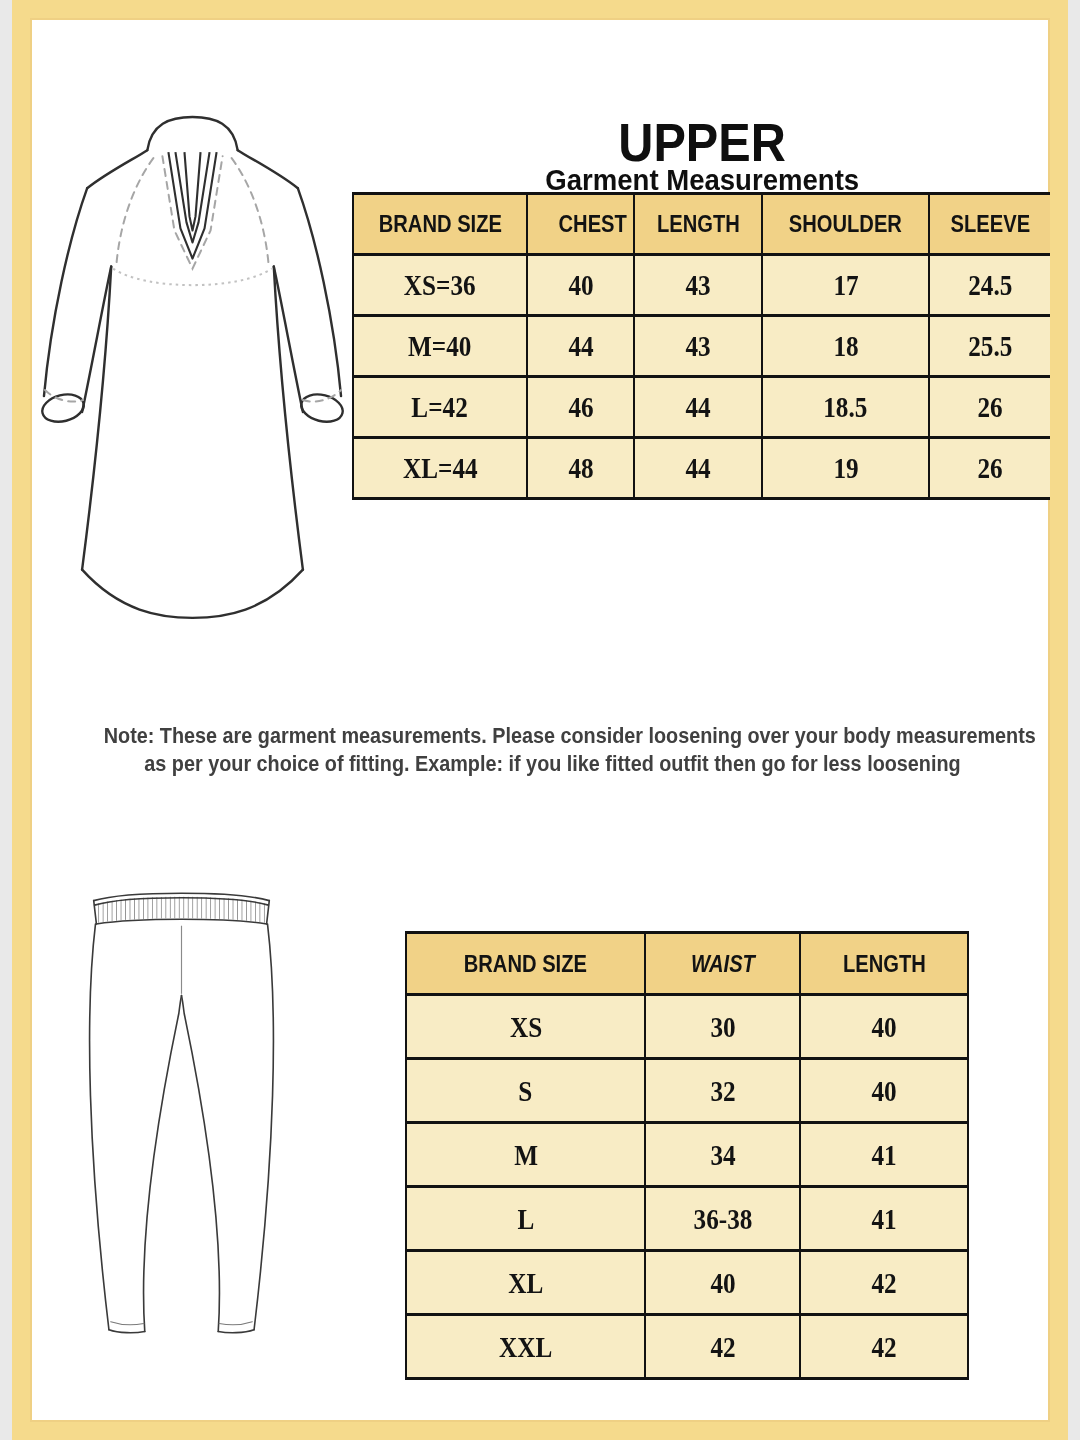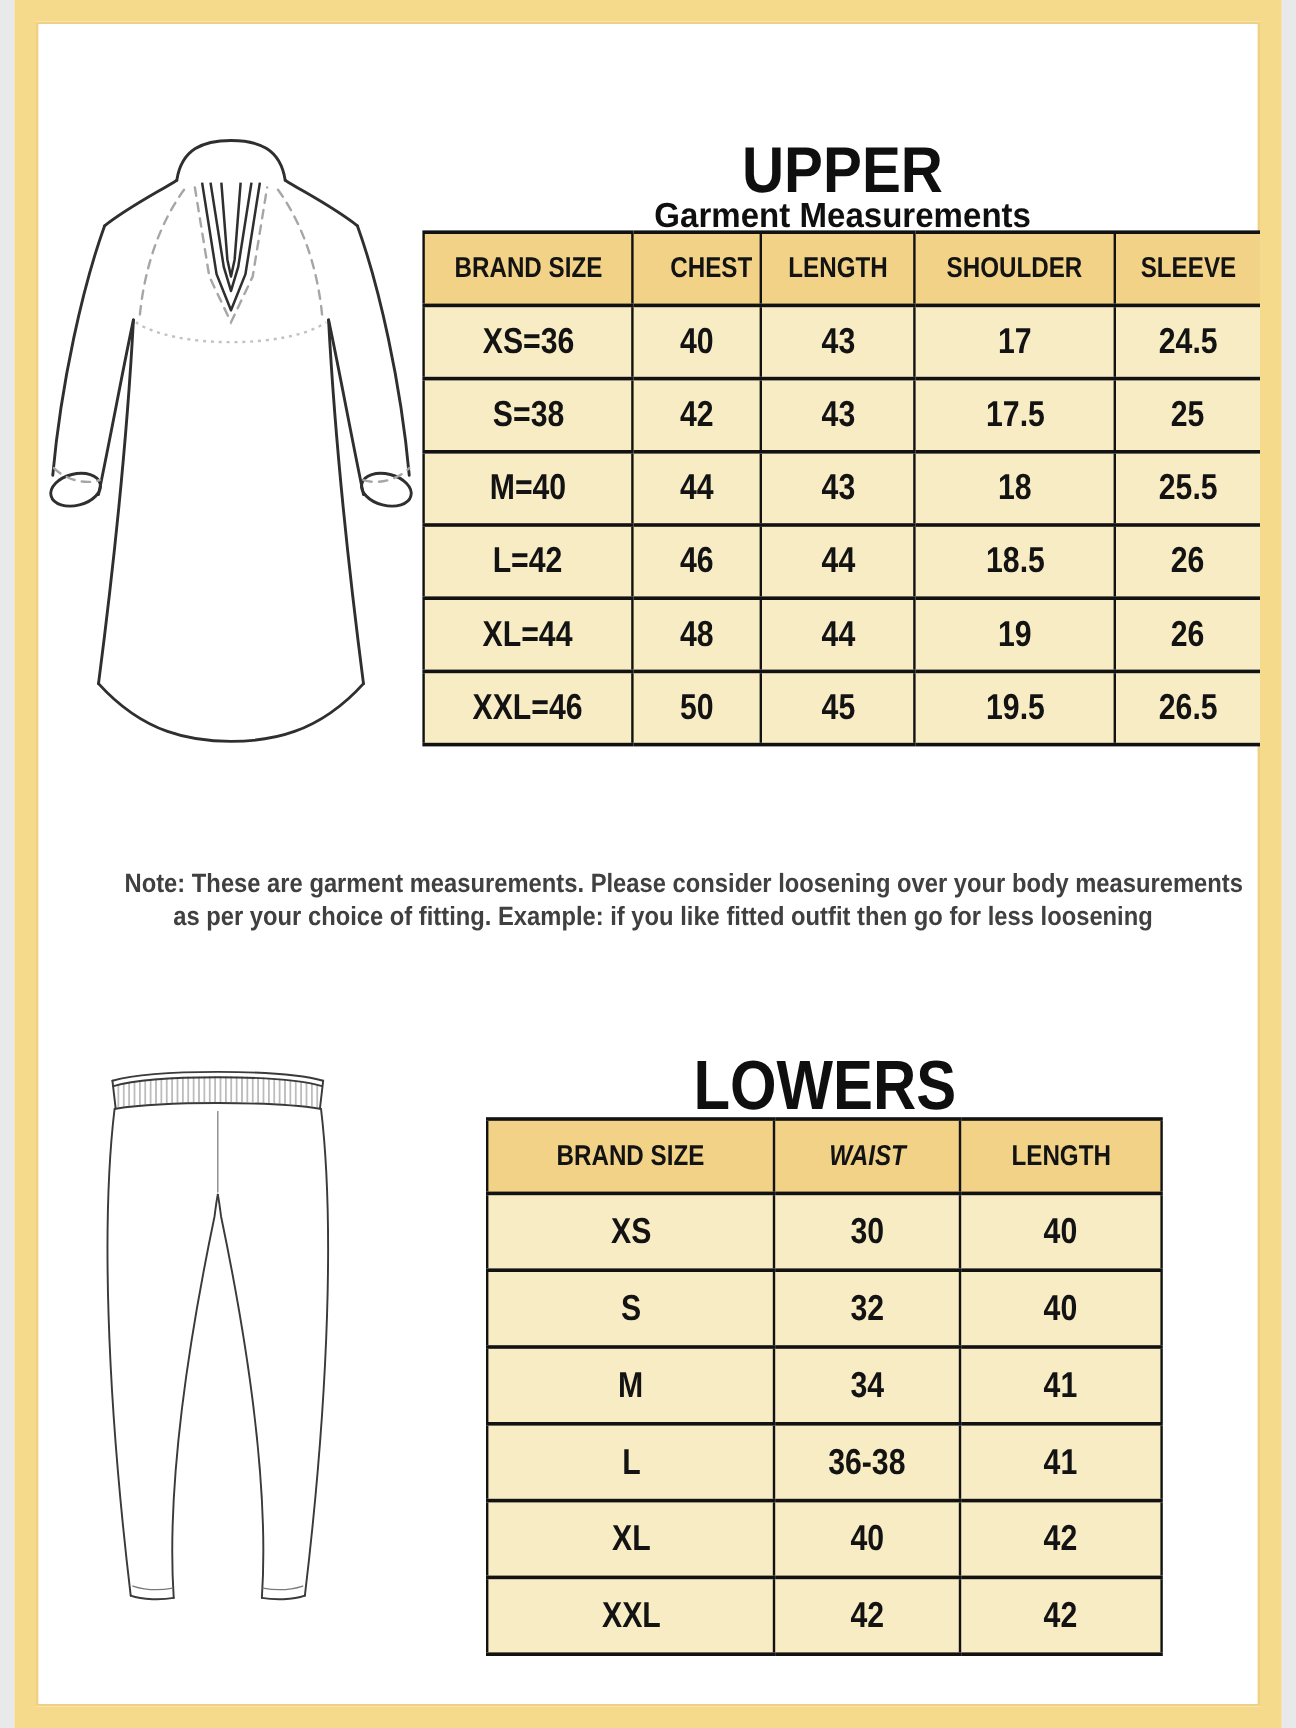--- a/index.html
+++ b/index.html
@@ -46,21 +46,21 @@
     border-top-width:3px;
     border-bottom-width:3px;
     text-align:center;
     vertical-align:middle;
     padding:0;
     font-weight:bold;
     color:#131313;
     overflow:visible;
   }
   table.sizes th{background:#F1D287;font-size:24px;height:58px;margin-left:32px;}
-  table.sizes td{background:#F8ECC5;font-size:30px;}
+  table.sizes td{background:#F8ECC5;font-size:30px;font-family:Liberation Serif, serif;}
   .cx{display:inline-block;transform:scaleX(.84);transform-origin:center;white-space:nowrap;}
 
   #upper-table{left:322px;top:174px;width:700px;}
   #upper-table td{height:58px;}
   #upper-table th:nth-child(1){width:25.0%;}
   #upper-table th:nth-child(2){width:15.3%;text-align:right;}
   #upper-table th:nth-child(3){width:18.3%;}
   #upper-table th:nth-child(4){width:24.0%;}
   #upper-table th:nth-child(5){width:17.4%;}
 
@@ -133,53 +133,39 @@
       </thead>
       <tbody>
         <tr>
           <td><span class="cx">XS=36</span></td>
           <td><span class="cx">40</span></td>
           <td><span class="cx">43</span></td>
           <td><span class="cx">17</span></td>
           <td><span class="cx">24.5</span></td>
         </tr>
         <tr>
-          <td><span class="cx">S=38</span></td>
-          <td><span class="cx">42</span></td>
-          <td><span class="cx">43</span></td>
-          <td><span class="cx">17.5</span></td>
-          <td><span class="cx">25</span></td>
-        </tr>
-        <tr>
           <td><span class="cx">M=40</span></td>
           <td><span class="cx">44</span></td>
           <td><span class="cx">43</span></td>
           <td><span class="cx">18</span></td>
           <td><span class="cx">25.5</span></td>
         </tr>
         <tr>
           <td><span class="cx">L=42</span></td>
           <td><span class="cx">46</span></td>
           <td><span class="cx">44</span></td>
           <td><span class="cx">18.5</span></td>
           <td><span class="cx">26</span></td>
         </tr>
         <tr>
           <td><span class="cx">XL=44</span></td>
           <td><span class="cx">48</span></td>
           <td><span class="cx">44</span></td>
           <td><span class="cx">19</span></td>
           <td><span class="cx">26</span></td>
-        </tr>
-        <tr>
-          <td><span class="cx">XXL=46</span></td>
-          <td><span class="cx">50</span></td>
-          <td><span class="cx">45</span></td>
-          <td><span class="cx">19.5</span></td>
-          <td><span class="cx">26.5</span></td>
         </tr>
       </tbody>
     </table>
 
   <p id="note" class="abs">
     <span class="squeeze">Note: These are garment measurements. Please consider loosening over your body measurements</span><br>
     <span class="squeeze">as per your choice of fitting. Example: if you like fitted outfit then go for less loosening</span>
   </p>
 
   <svg id="pants-art" class="abs" width="215" height="515" viewBox="0 0 240 550" aria-hidden="true">
@@ -200,21 +186,20 @@
       <path d="M79,505 C72,400 92,270 117,150 C118,142 119,134 120,130"></path>
       <path d="M120,130 C121,134 122,142 123,150 C148,270 168,400 161,505"></path>
       <path d="M161,505 C172,507 190,507 201,503"></path>
       <path d="M201,503 C224,310 228,150 216,50"></path>
       <path d="M41,494 C53,498 67,498 78,496" stroke-width="1.2" stroke="#7a7a7a"></path>
       <path d="M162,496 C173,498 187,498 199,494" stroke-width="1.2" stroke="#7a7a7a"></path>
     </g>
     <path d="M120,52 L120,128" fill="none" stroke="#8a8a8a" stroke-width="1.3"></path>
   </svg>
 
-  <h1 id="lower-title" class="abs ttl"><span class="squeeze-more">LOWERS</span></h1>
 
   <table id="lower-table" class="abs sizes">
       <thead>
         <tr>
           <th><span class="cx">BRAND SIZE</span></th>
           <th><span class="cx">WAIST</span></th>
           <th><span class="cx">LENGTH</span></th>
         </tr>
       </thead>
       <tbody>

